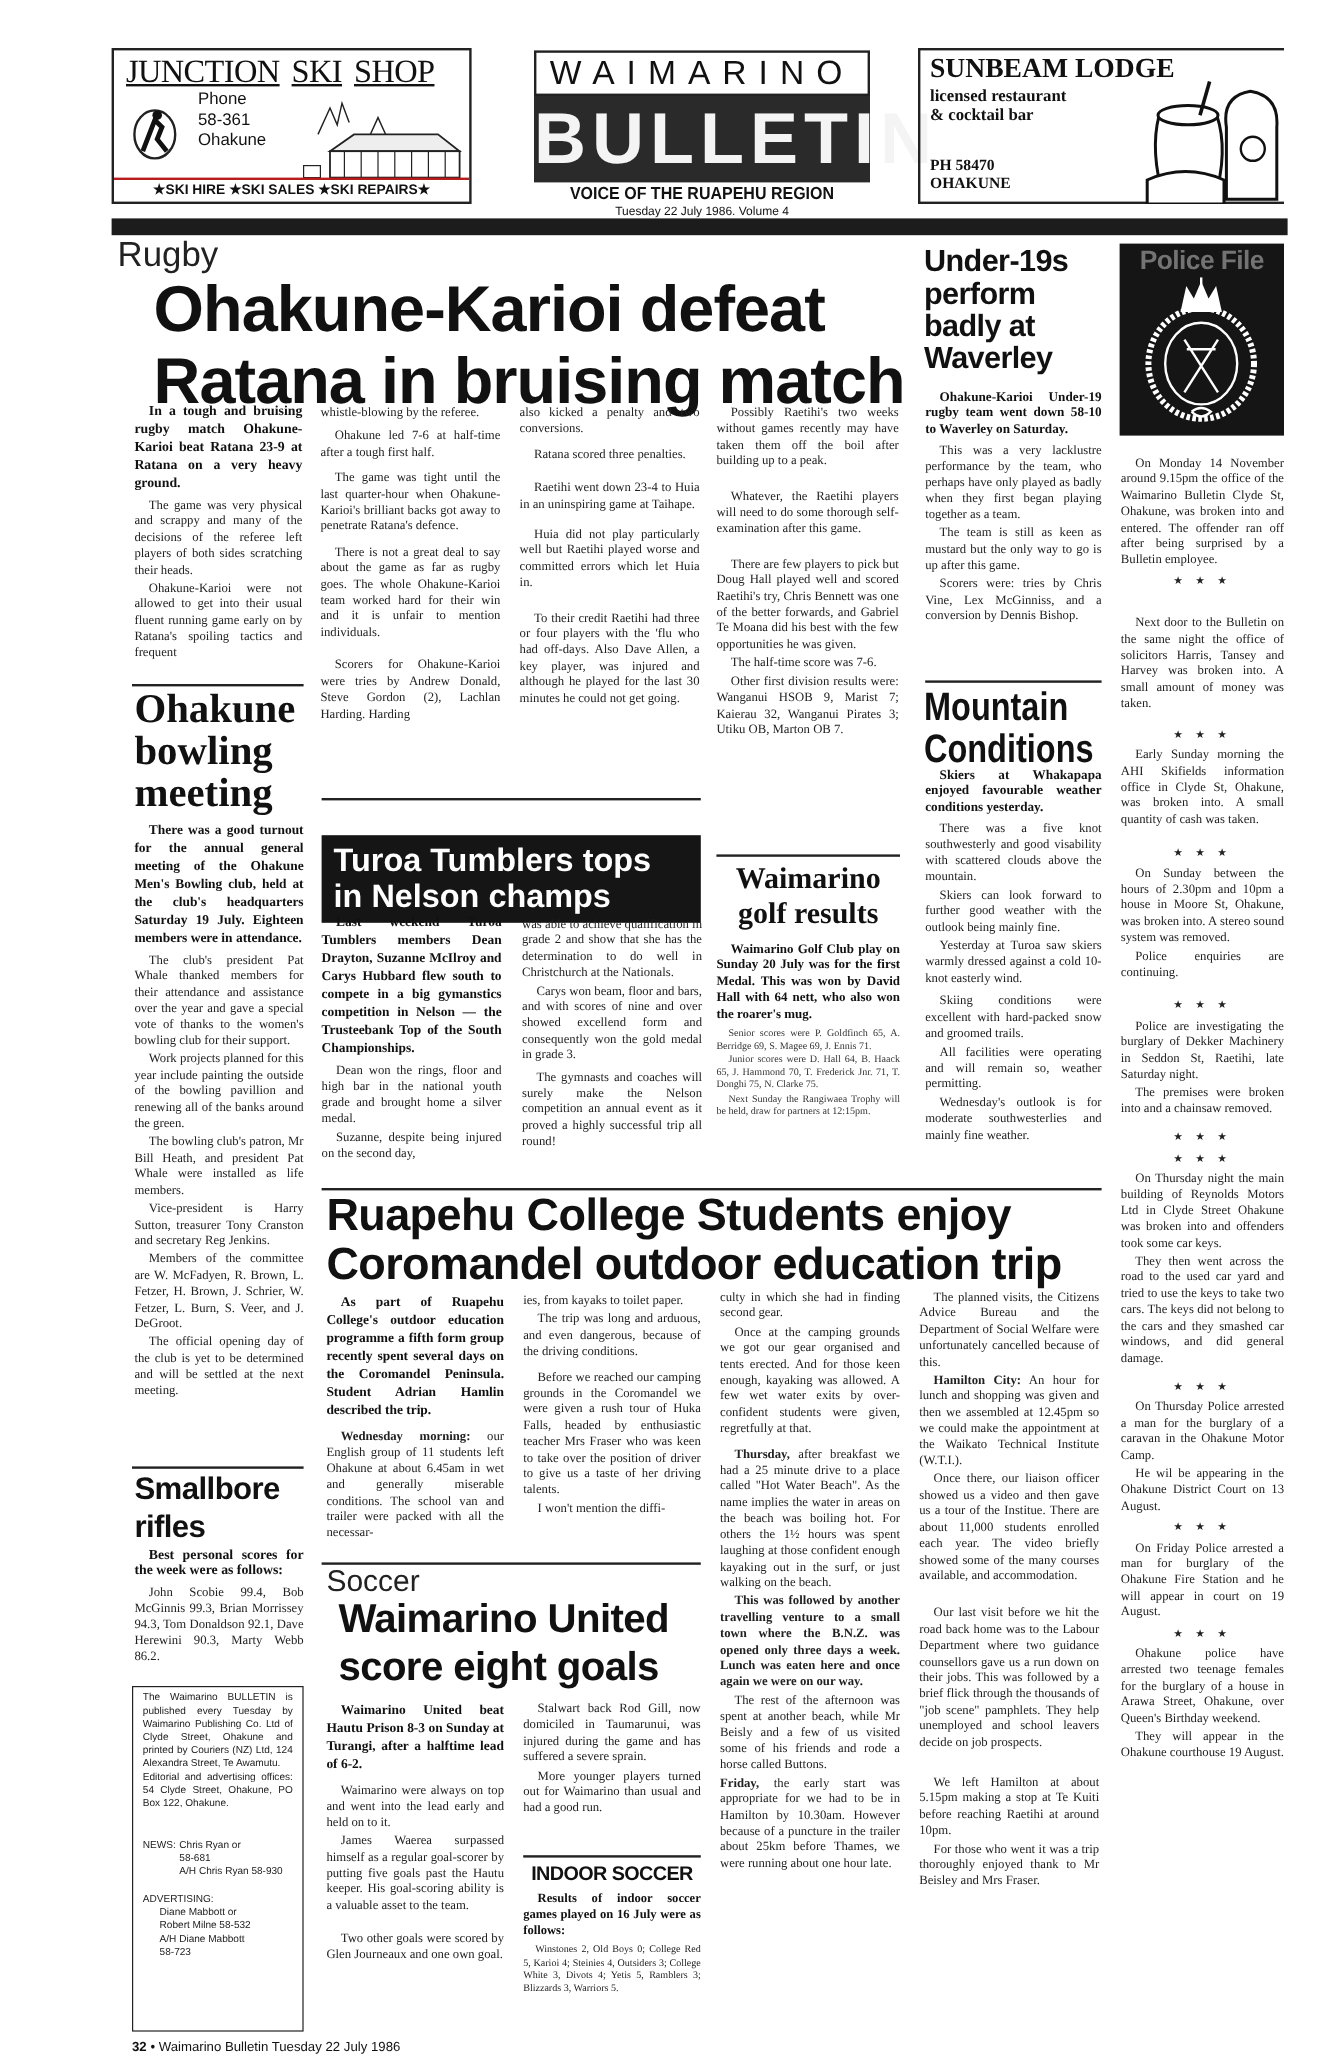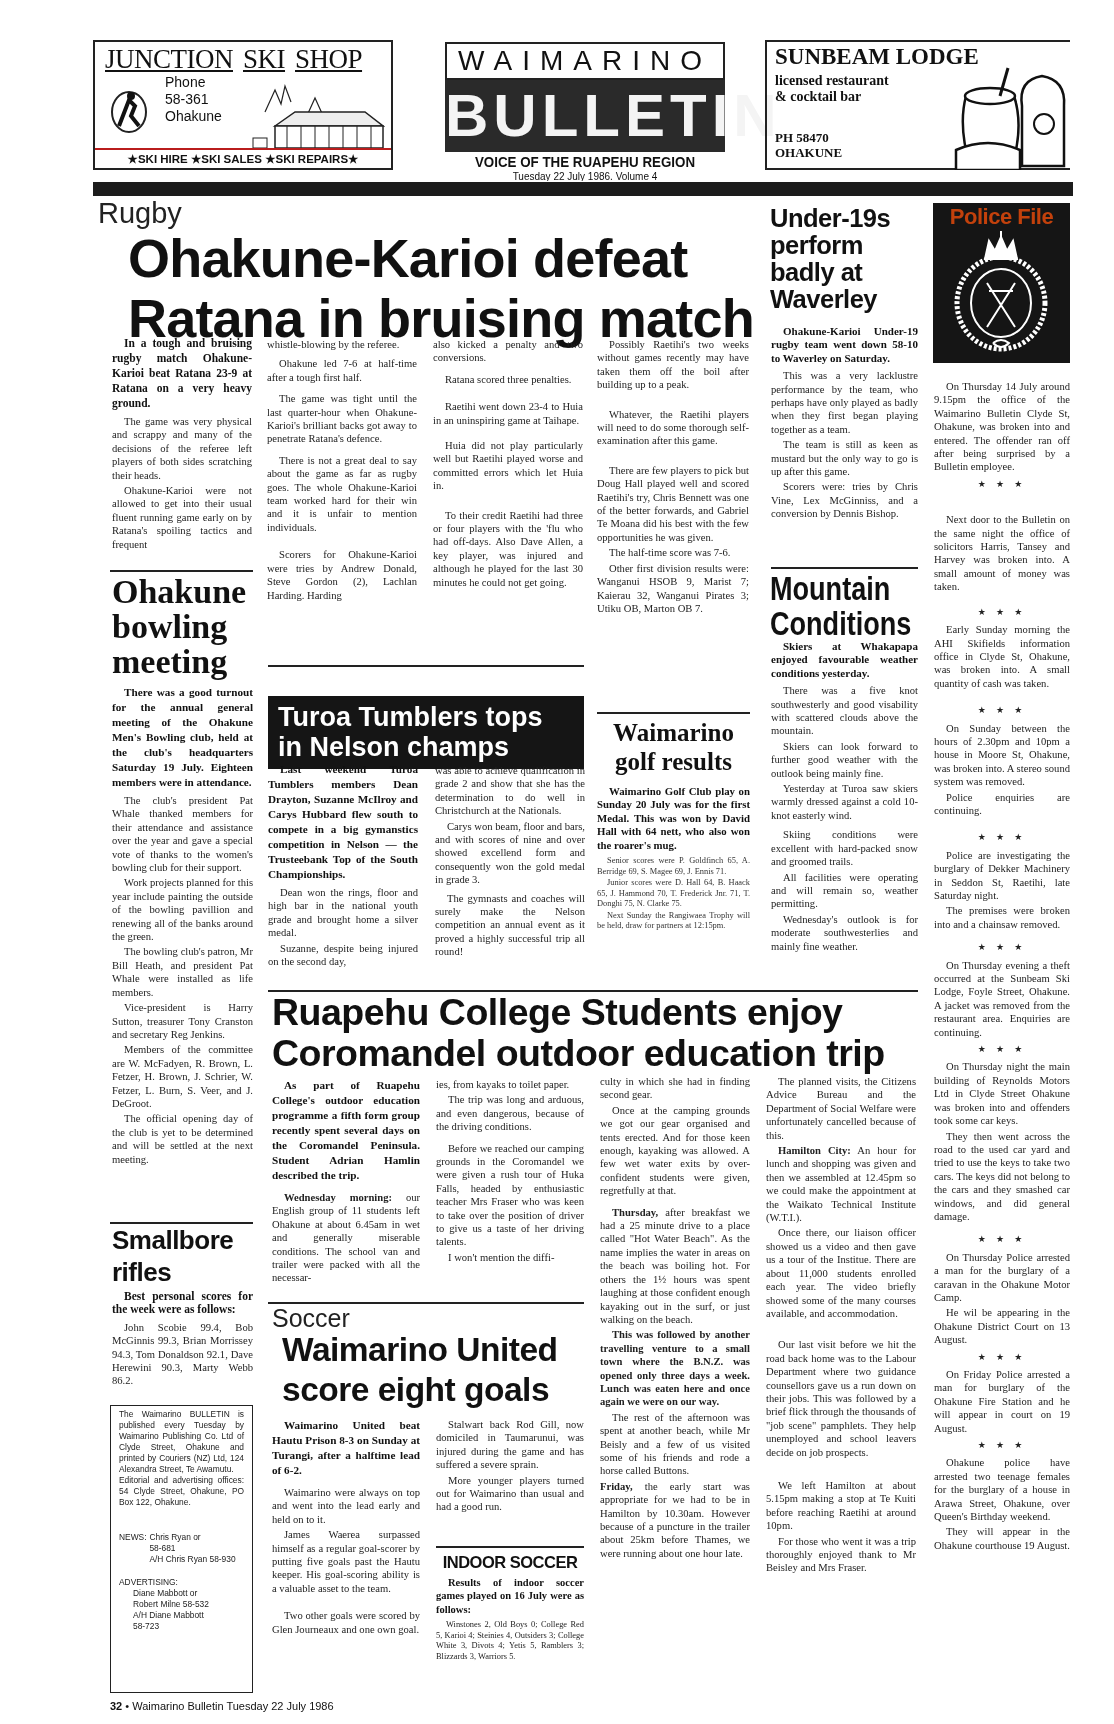--- a/index.html
+++ b/index.html
@@ -148,46 +148,45 @@
     <p>There was a five knot southwesterly and good visability with scattered clouds above the mountain.</p>
     <p>Skiers can look forward to further good weather with the outlook being mainly fine.</p>
     <p style="margin-bottom:6px;">Yesterday at Turoa saw skiers warmly dressed against a cold 10-knot easterly wind.</p>
     <p>Skiing conditions were excellent with hard-packed snow and groomed trails.</p>
     <p>All facilities were operating and will remain so, weather permitting.</p>
     <p>Wednesday's outlook is for moderate southwesterlies and mainly fine weather.</p>
   </div>
 </div>
 
 <div class="abs police-box" style="left:933px;top:203px;width:137px;height:160px;">
-  <div class="hd-sans" style="color:#c2410c;font-size:22px;text-align:center;line-height:28px;">Police File</div>
+  <div class="hd-sans" style="color:#737373;font-size:22px;text-align:center;line-height:28px;">Police File</div>
   <svg width="137" height="128" viewBox="0 0 137 128">
     <g fill="none" stroke="#fff" stroke-width="2">
       <path d="M52 28 L56 10 L62 20 L68 6 L74 20 L80 10 L84 28 Z" fill="#fff"></path>
       <line x1="68" y1="0" x2="68" y2="6"></line>
       <ellipse cx="68" cy="72" rx="44" ry="46" stroke-dasharray="3 2" stroke-width="5"></ellipse>
       <ellipse cx="68" cy="72" rx="30" ry="34"></ellipse>
       <path d="M54 52 L82 96 M82 52 L54 96 M56 60 L80 60"></path>
       <path d="M60 112 Q68 106 76 112 Q68 120 60 112"></path>
     </g>
   </svg>
 </div>
 <div class="abs body-text serif" style="left:934px;top:380px;width:136px;">
-  <p>On Thursday 14 July around 9.15pm the office of the Waimarino Bulletin Clyde St, Ohakune, was broken into and entered. The offender ran off after being surprised by a Bulletin employee.</p>
+  <p>On Monday 14 November around 9.15pm the office of the Waimarino Bulletin Clyde St, Ohakune, was broken into and entered. The offender ran off after being surprised by a Bulletin employee.</p>
   <div class="stars">★ ★ ★</div>
   <p style="margin-top:22px;">Next door to the Bulletin on the same night the office of solicitors Harris, Tansey and Harvey was broken into. A small amount of money was taken.</p>
   <div class="stars" style="margin-top:12px;">★ ★ ★</div>
   <p>Early Sunday morning the AHI Skifields information office in Clyde St, Ohakune, was broken into. A small quantity of cash was taken.</p>
   <div class="stars" style="margin-top:14px;">★ ★ ★</div>
   <p>On Sunday between the hours of 2.30pm and 10pm a house in Moore St, Ohakune, was broken into. A stereo sound system was removed.</p>
   <p>Police enquiries are continuing.</p>
   <div class="stars" style="margin-top:14px;">★ ★ ★</div>
   <p>Police are investigating the burglary of Dekker Machinery in Seddon St, Raetihi, late Saturday night.</p>
   <p>The premises were broken into and a chainsaw removed.</p>
   <div class="stars" style="margin-top:10px;">★ ★ ★</div>
-  <p>On Thursday evening a theft occurred at the Sunbeam Ski Lodge, Foyle Street, Ohakune. A jacket was removed from the restaurant area. Enquiries are continuing.</p>
   <div class="stars">★ ★ ★</div>
   <p>On Thursday night the main building of Reynolds Motors Ltd in Clyde Street Ohakune was broken into and offenders took some car keys.</p>
   <p>They then went across the road to the used car yard and tried to use the keys to take two cars. The keys did not belong to the cars and they smashed car windows, and did general damage.</p>
   <div class="stars" style="margin-top:10px;">★ ★ ★</div>
   <p>On Thursday Police arrested a man for the burglary of a caravan in the Ohakune Motor Camp.</p>
   <p>He wil be appearing in the Ohakune District Court on 13 August.</p>
   <div class="stars">★ ★ ★</div>
   <p>On Friday Police arrested a man for burglary of the Ohakune Fire Station and he will appear in court on 19 August.</p>
   <div class="stars">★ ★ ★</div>
   <p>Ohakune police have arrested two teenage females for the burglary of a house in Arawa Street, Ohakune, over Queen's Birthday weekend.</p>

